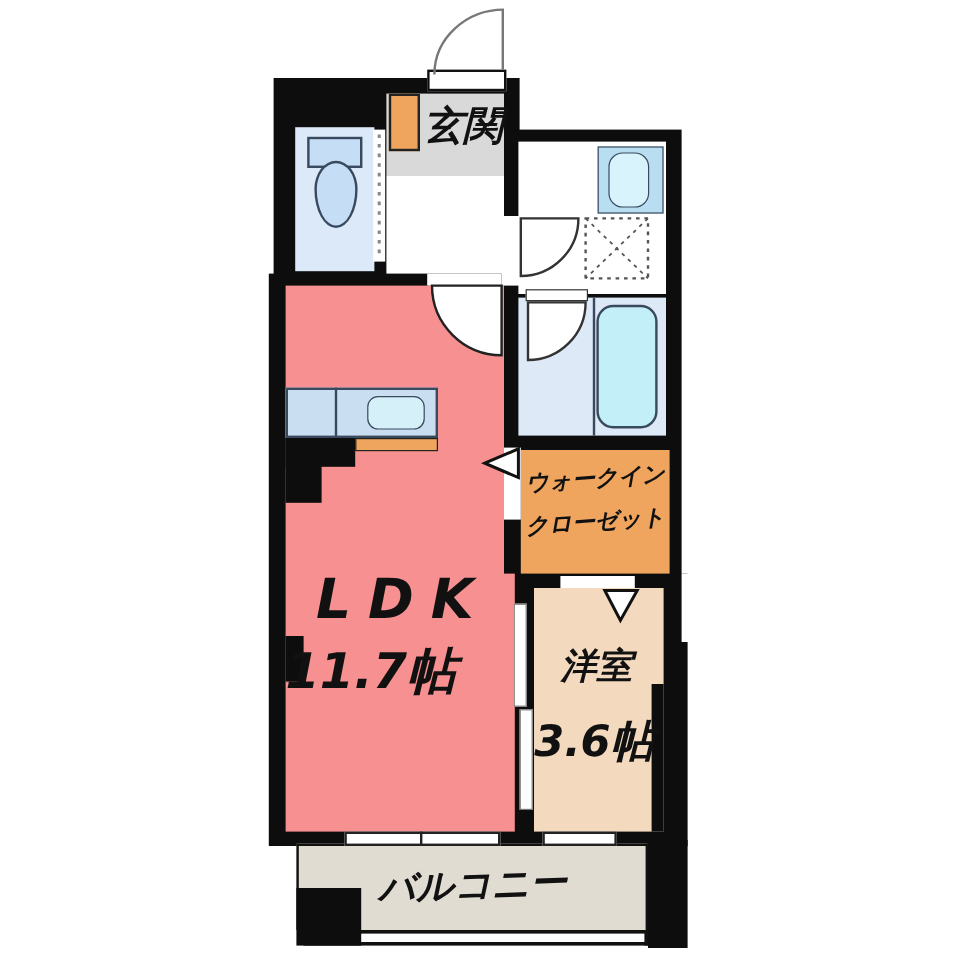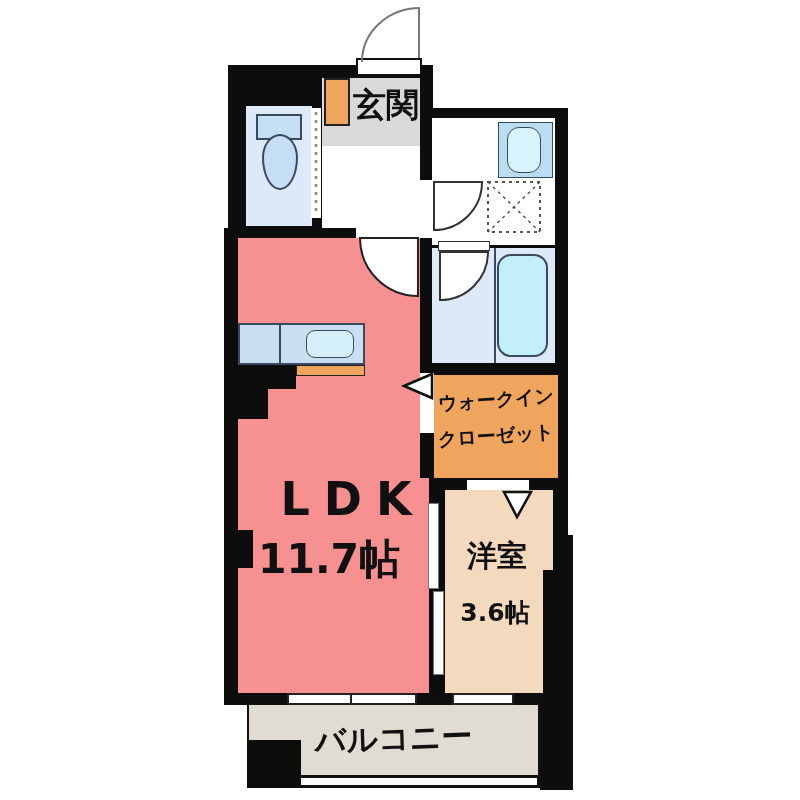--- a/index.html
+++ b/index.html
@@ -1,17 +1,17 @@
 <!DOCTYPE html>
 <html><head>
 <meta charset="utf-8">
 <style>
   html,body{margin:0;padding:0;background:#ffffff;}
   .canvas{position:relative;width:800px;height:800px;background:#ffffff;overflow:hidden;
-          font-family:"DejaVu Sans","Liberation Sans",sans-serif;}
+          font-family:"DejaVu Sans","Liberation Sans",sans-serif;font-style:italic;}
   .abs{position:absolute;box-sizing:border-box;}
   .wall{background:#0d0d0d;}
   .room{}
   .label{color:#111;font-weight:900;white-space:nowrap;line-height:1.05;
          font-family:"DejaVu Sans","Liberation Sans",sans-serif;}
   .fixture{border:2px solid #39495e;}
   svg{position:absolute;left:0;top:0;}
 </style>
 </head>
 <body>
@@ -94,24 +94,24 @@
       <line x1="540" y1="182" x2="488" y2="232" stroke="#555" stroke-width="1.5" stroke-dasharray="3,4"></line>
     </g>
 
     <polygon points="404,386 432,374 432,398" fill="#ffffff" stroke="#111" stroke-width="2.5"></polygon>
 
     <polygon points="504,492 531,492 517,517" fill="#ffffff" stroke="#111" stroke-width="2.5"></polygon>
   </svg>
 
   <div class="abs label" style="left:350px;top:88px;width:72px;font-size:33px;text-align:center;">玄関</div>
 
-  <div class="abs label" style="left:238px;top:475px;width:182px;font-size:46px;text-align:center;letter-spacing:14px;text-indent:14px;margin-left:17px;">LDK</div>
-  <div class="abs label" style="left:238px;top:538px;width:182px;font-size:41px;text-align:center;">11.7帖</div>
+  <div class="abs label" style="left:238px;top:475px;width:182px;font-size:46px;text-align:center;letter-spacing:14px;text-indent:14px;">LDK</div>
+  <div class="abs label" style="left:238px;top:538px;width:182px;font-size:41px;">11.7帖</div>
 
   <div class="abs label" style="left:434px;top:390px;width:124px;font-size:19px;text-align:center;transform:rotate(-4deg);">ウォークイン</div>
   <div class="abs label" style="left:434px;top:426px;width:124px;font-size:19px;text-align:center;transform:rotate(-4deg);">クローゼット</div>
 
   <div class="abs label" style="left:443px;top:540px;width:108px;font-size:30px;text-align:center;">洋室</div>
-  <div class="abs label" style="left:441px;top:600px;width:108px;font-size:25px;text-align:center;">3.6帖</div>
+  <div class="abs label" style="left:441px;top:600px;width:108px;font-size:36px;text-align:center;">3.6帖</div>
 
   <div class="abs label" style="left:247px;top:722px;width:293px;font-size:31px;text-align:center;transform:rotate(-2deg);">バルコニー</div>
 
 </div>
 
 </body></html>

